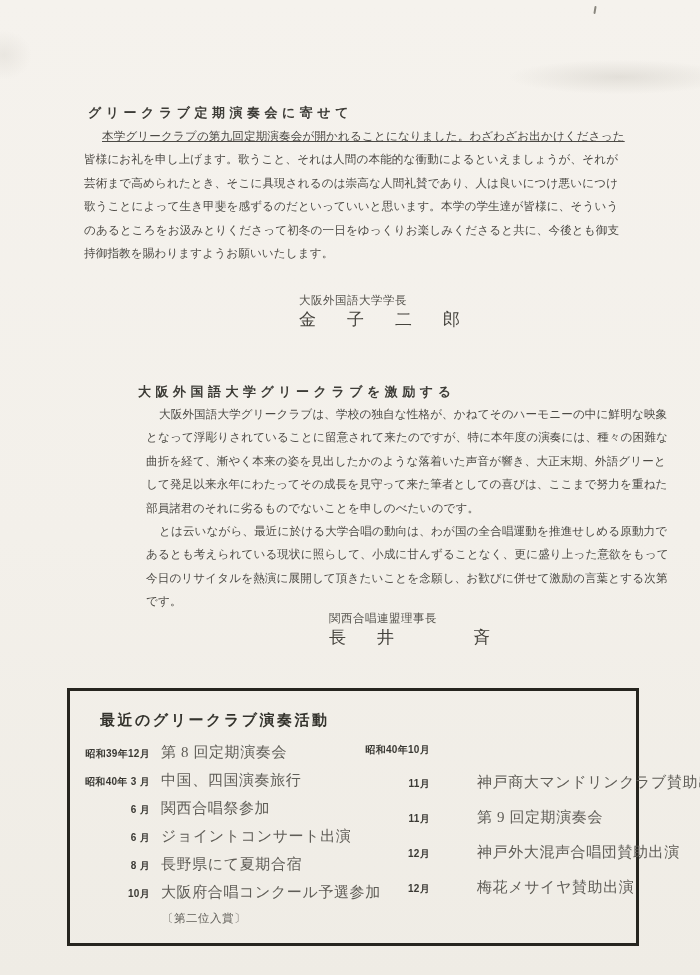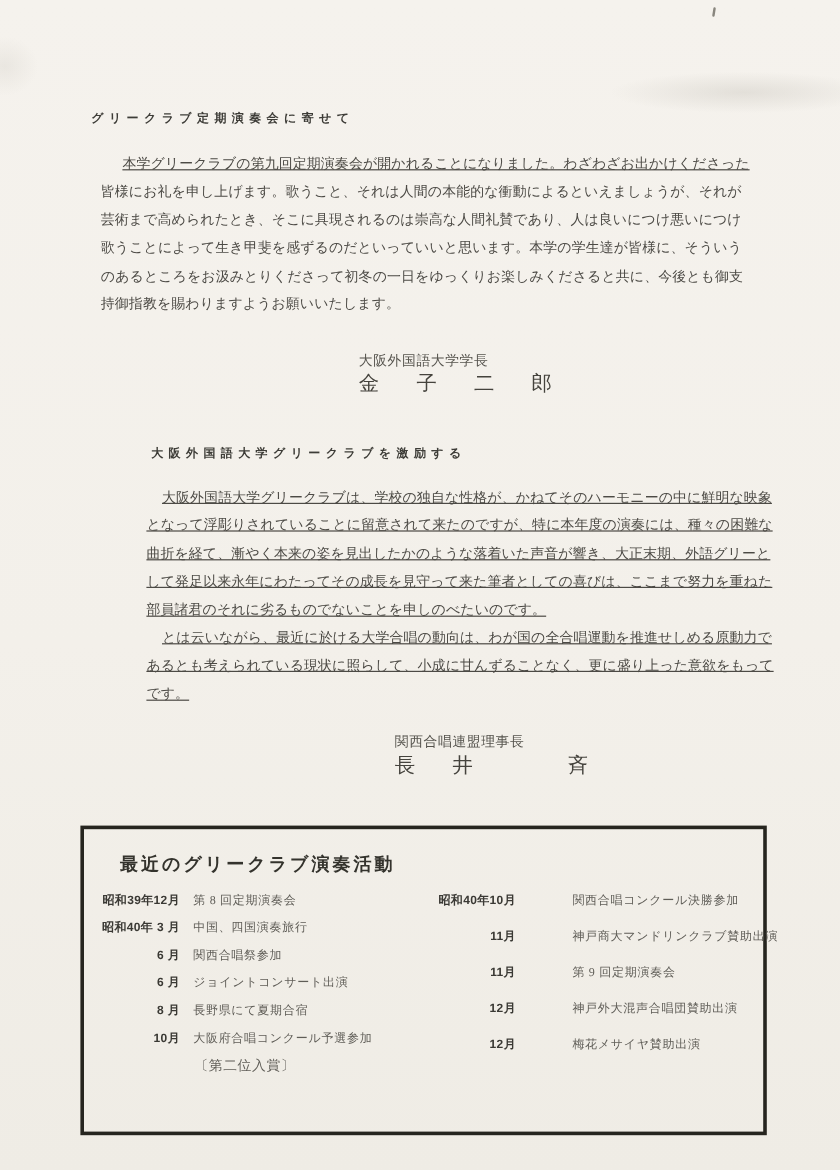--- a/index.html
+++ b/index.html
@@ -11,32 +11,32 @@
   }
   
   .speck{position:absolute; left:594px; top:6px; width:2px; height:8px;
     background:#89867e; border-radius:1px; transform:rotate(9deg);}
   .smudge{position:absolute; left:510px; top:60px; width:200px; height:34px;
     background:radial-gradient(ellipse at 55% 50%, rgba(185,181,172,.30), rgba(185,181,172,0) 72%);}
   .smudge2{position:absolute; left:-8px; top:30px; width:40px; height:50px;
     background:radial-gradient(ellipse at 30% 50%, rgba(200,196,188,.25), rgba(200,196,188,0) 70%);}
 
   .h-gothic{
-    position:absolute; margin:4px;
+    position:absolute; margin:16px;
     font-family:Liberation Sans, sans-serif;
-    font-weight:bold; font-size:10px; letter-spacing:4.5px;
+    font-weight:bold; font-size:13px; letter-spacing:4.5px;
     color:#3d3c37; white-space:nowrap;
   }
   #heading1{left:72px; top:88px;}
   #heading2{left:122px; top:367px;}
 
   .para{position:absolute; color:#4c4a45; font-size:11.6px;}
   .para .line{height:23.4px; line-height:23.4px; white-space:nowrap; letter-spacing:0.1px;}
   #para1{left:84px; top:125px;}
-  #para2{left:122px; top:403px;text-decoration:underline;}
+  #para2{left:146px; top:403px;}
   .ind18{padding-left:18px;text-decoration:underline;}
   .ind12{padding-left:13px;}
 
   .sig{position:absolute; display:flex; align-items:baseline; white-space:nowrap;flex-direction:column;}
   .sig-title{font-size:11.5px; color:#55534d; letter-spacing:0.5px;}
   .sig-name{font-size:17px; color:#45433d; letter-spacing:7px; font-weight:500;}
   #sig1{left:283px; top:293px;}
   #sig1 .sig-name{margin-left:16px;}
   #sig2{left:313px; top:611px;}
   #sig2 .sig-name{margin-left:16px;}
@@ -54,21 +54,21 @@
   .col-left{left:4px;}
   .col-right{left:284px;}
   .act-row{display:flex; align-items:baseline; white-space:nowrap;}
   .col-left .act-row{margin-bottom:9px;}
   .col-right .act-row{margin-bottom:16px;gap:36px;}
   .act-date{
     display:inline-block; width:76px; text-align:right;
     font-family:"Liberation Sans", sans-serif; font-weight:600;
     font-size:10px; color:#3a3934; letter-spacing:0.3px;
   }
-  .act-event{margin-left:11px; font-size:10px; color:#5f5d57; letter-spacing:0.6px;}
+  .act-event{margin-left:11px; font-size:15px; color:#5f5d57; letter-spacing:0.6px;}
   .act-note{padding-left:88px; font-size:11.5px; color:#5f5d57; margin-top:1px; letter-spacing:0.5px;}
 </style>
 </head>
 <body>
 
 <div class="page">
 
   <span class="speck"></span>
   <span class="smudge"></span>
   <span class="smudge2"></span>
@@ -92,20 +92,21 @@
   <h2 id="heading2" class="h-gothic">大阪外国語大学グリークラブを激励する</h2>
 
   <div id="para2" class="para">
     <div class="line ind12">大阪外国語大学グリークラブは、学校の独自な性格が、かねてそのハーモニーの中に鮮明な映象</div>
     <div class="line">となって浮彫りされていることに留意されて来たのですが、特に本年度の演奏には、種々の困難な</div>
     <div class="line">曲折を経て、漸やく本来の姿を見出したかのような落着いた声音が響き、大正末期、外語グリーと</div>
     <div class="line">して発足以来永年にわたってその成長を見守って来た筆者としての喜びは、ここまで努力を重ねた</div>
     <div class="line">部員諸君のそれに劣るものでないことを申しのべたいのです。</div>
     <div class="line ind12">とは云いながら、最近に於ける大学合唱の動向は、わが国の全合唱運動を推進せしめる原動力で</div>
     <div class="line">あるとも考えられている現状に照らして、小成に甘んずることなく、更に盛り上った意欲をもって</div>
+    <div class="line">今日のリサイタルを熱演に展開して頂きたいことを念願し、お歓びに併せて激励の言葉とする次第</div>
     <div class="line">です。</div>
   </div>
 
   <div id="sig2" class="sig">
     <span class="sig-title">関西合唱連盟理事長</span>
     <span class="sig-name">長　井　　　斉</span>
   </div>
 
   <div class="activities">
     <h3 class="box-title">最近のグリークラブ演奏活動</h3>
@@ -134,21 +135,20 @@
       <div class="act-row">
         <span class="act-date">10月</span>
         <span class="act-event">大阪府合唱コンクール予選参加</span>
       </div>
       <div class="act-note">〔第二位入賞〕</div>
     </div>
 
     <div class="col col-right">
       <div class="act-row">
         <span class="act-date">昭和40年10月</span>
-        <span class="act-event">関西合唱コンクール決勝参加</span>
       </div>
       <div class="act-row">
         <span class="act-date">11月</span>
         <span class="act-event">神戸商大マンドリンクラブ賛助出演</span>
       </div>
       <div class="act-row">
         <span class="act-date">11月</span>
         <span class="act-event">第 9 回定期演奏会</span>
       </div>
       <div class="act-row">

